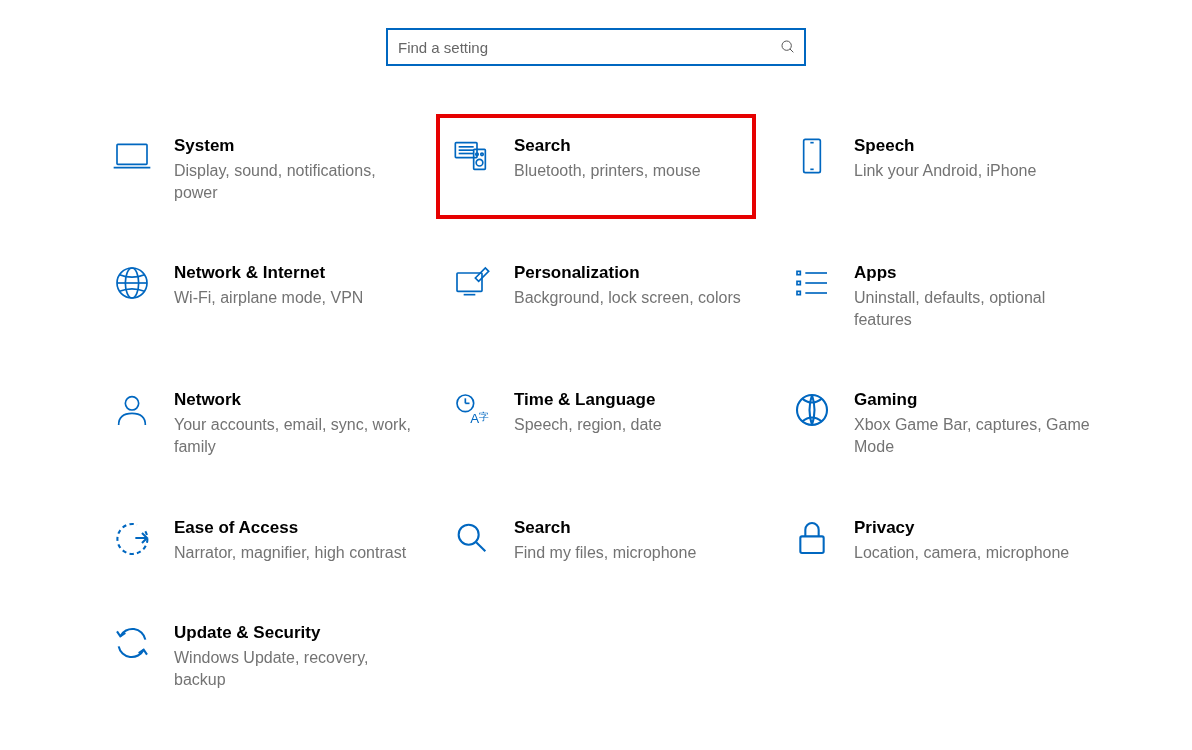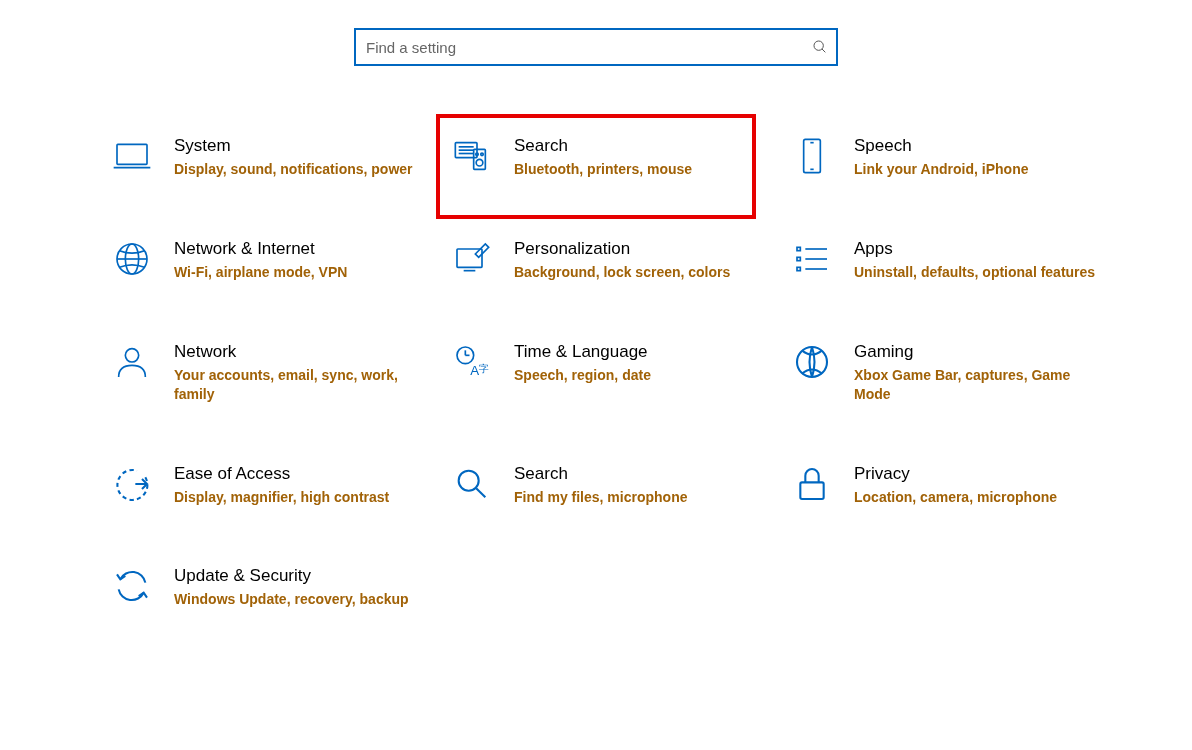--- a/index.html
+++ b/index.html
@@ -5,21 +5,21 @@
   * { box-sizing: border-box; margin: 0; padding: 0; }
   body {
     font-family: "Segoe UI", Tahoma, sans-serif;
     background: #ffffff;
     width: 1192px;
     height: 750px;
     overflow: hidden;
     color: #000;
   }
   .search-wrap {
-    width: 484px;
+    width: 420px;
     margin: 28px auto 0 auto;
     position: relative;
   }
   .search-input {
     width: 100%;
     height: 38px;
     border: 2px solid #0067c0;
     font-size: 15px;
     padding: 0 40px 0 10px;
     outline: none;
@@ -54,28 +54,28 @@
     color: #0067c0;
     margin-right: 20px;
     margin-top: -2px;
     display:flex;
     align-items:center;
     justify-content:center;
   }
   .tile-text { flex: 1; }
   .tile-title {
     font-size: 17px;
-    font-weight: 400;
+    font-weight: 700;
     color: #000;
     margin-bottom: 4px;
   }
   .tile-desc {
-    font-size: 14px;
-    font-weight: 700;
-    color: #a16207;
+    font-size: 16px;
+    font-weight: 400;
+    color: #737373;
     line-height: 1.35;
   }
   .highlight-box {
     position: absolute;
     border: 4px solid #e60000;
     left: -14px;
     top: -22px;
     width: 320px;
     height: 105px;
     pointer-events: none;
@@ -238,21 +238,21 @@
 
   <div class="tile">
     <div class="tile-icon">
       <svg width="40" height="40" viewBox="0 0 48 48" fill="none" stroke="currentColor" stroke-width="2.5">
         <path d="M40 16 A18 18 0 1 1 30 8" stroke-dasharray="5 4"></path>
         <path d="M28 24 L42 24 M36 18 L42 24 L36 30"></path>
       </svg>
     </div>
     <div class="tile-text">
       <div class="tile-title">Ease of Access</div>
-      <div class="tile-desc">Display, magnifier, high contrast</div>
+      <div class="tile-desc">Narrator, magnifier, high contrast</div>
     </div>
   </div>
 
   <div class="tile">
     <div class="tile-icon">
       <svg width="40" height="40" viewBox="0 0 48 48" fill="none" stroke="currentColor" stroke-width="2.5">
         <circle cx="20" cy="20" r="12"></circle>
           <line x1="29" y1="29" x2="40" y2="40"></line>
       </svg>
     </div>

